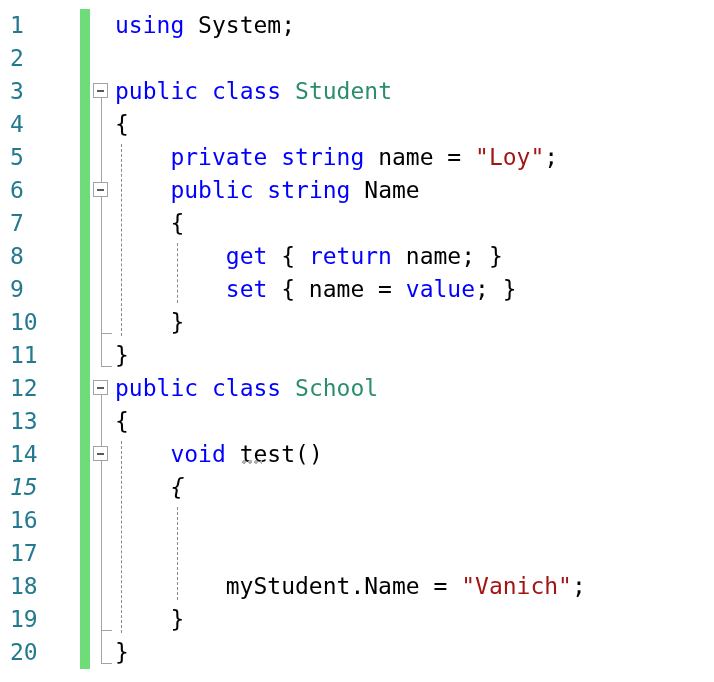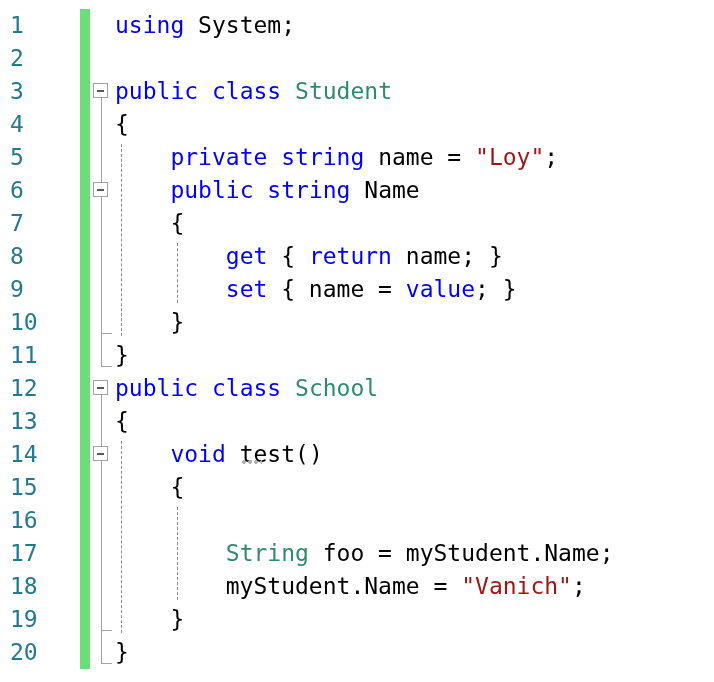--- a/index.html
+++ b/index.html
@@ -122,30 +122,29 @@
         <span class="code"><span class="tok k">public</span><span class="tok p"> </span><span class="tok k">class</span><span class="tok p"> </span><span class="tok t">School</span></span>
       </div>
       <div class="line" style="top: 405px;">
         <span class="ln">13</span>
         <span class="code"><span class="tok p">{</span></span>
       </div>
       <div class="line" style="top: 438px;">
         <span class="ln">14</span>
         <span class="code"><span class="tok p">    </span><span class="tok k">void</span><span class="tok p"> </span><span class="tok u">test</span><span class="tok p">()</span></span>
       </div>
-      <div class="line" style="top: 471px;">
+      <div class="line" style="top: 471px; font-style: italic;">
         <span class="ln">15</span>
         <span class="code"><span class="tok p">    {</span></span>
       </div>
       <div class="line" style="top: 504px;">
         <span class="ln">16</span>
       </div>
       <div class="line" style="top: 537px; text-align: right;">
         <span class="ln">17</span>
-        <span class="code"><span class="tok p">        </span><span class="tok t">String</span><span class="tok p"> foo = myStudent.Name;</span></span>
       </div>
       <div class="line" style="top: 570px;">
         <span class="ln">18</span>
         <span class="code"><span class="tok p">        myStudent.Name = </span><span class="tok s">"Vanich"</span><span class="tok p">;</span></span>
       </div>
       <div class="line" style="top: 603px;">
         <span class="ln">19</span>
         <span class="code"><span class="tok p">    }</span></span>
       </div>
       <div class="line" style="top: 636px; padding-left: 36px;">

